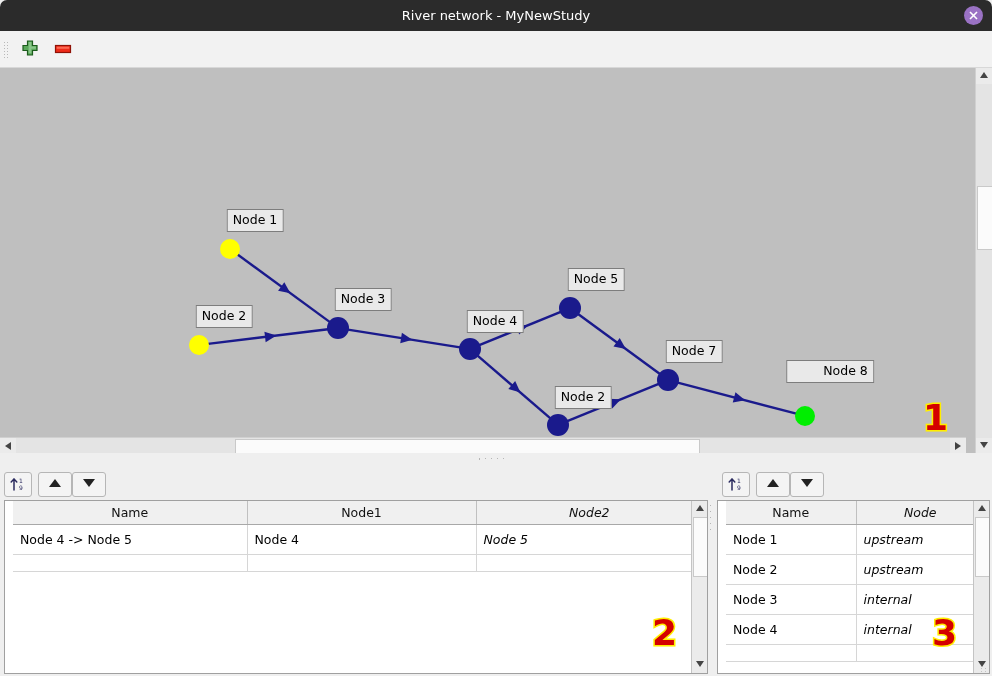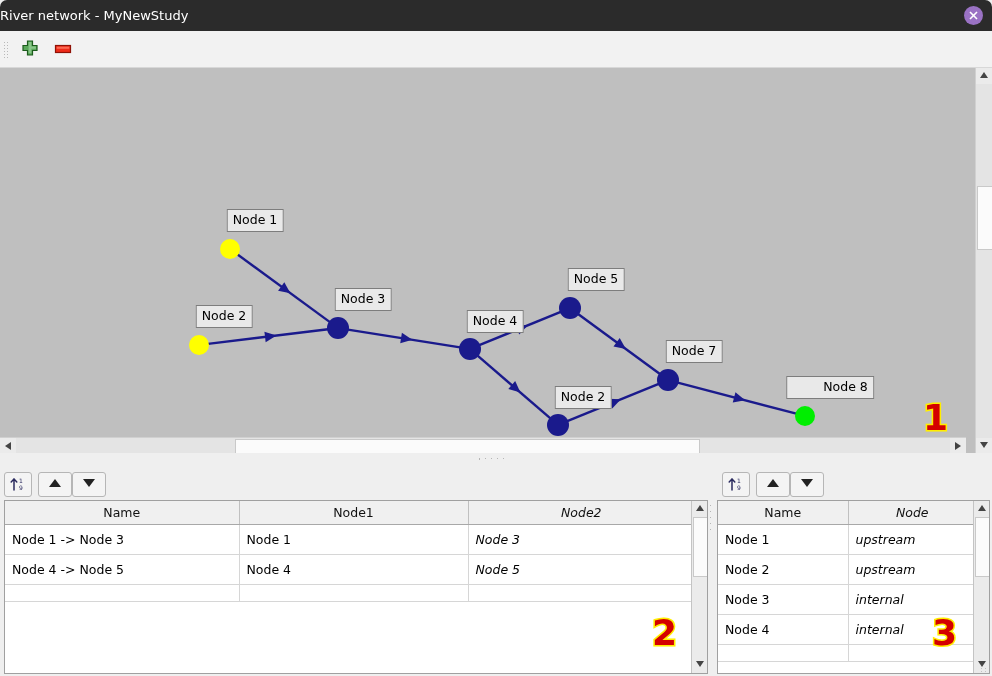--- a/index.html
+++ b/index.html
@@ -21,21 +21,21 @@
     position: absolute; left: 0; top: 0;
     width: 992px; height: 31px;
     background: #2b2b2b;
     border-top-left-radius: 7px;
     border-top-right-radius: 7px;
   }
   .titlebar-text {
     position: absolute; left: 0; top: 0;
     width: 992px; height: 31px;
     line-height: 31px;
-    text-align: left;
+    text-align: center;
     color: #ffffff;
     font-size: 13px;
   }
   .close-btn {
     position: absolute; right: 9px; top: 6px;
     width: 19px; height: 19px;
     border-radius: 50%;
     background: #9a72c4;
     cursor: pointer;
   }
@@ -188,20 +188,21 @@
     overflow: hidden;
   }
   .pane-left  .table-box { top: 33px; height: 172px; }
   .pane-right .table-box { top: 33px; height: 172px; }
 
   table.grid {
     border-collapse: collapse;
     table-layout: fixed;
     width: 100%;
     font-size: 12.5px;
+    margin-left: 8px;
   }
   table.grid th {
     background: #f0f0f0;
     border-right: 1px solid #c0c0c0;
     border-bottom: 1px solid #a8a8a8;
     font-weight: normal;
     color: #111;
     height: 23px;
     text-align: center;
     padding: 0;
@@ -313,21 +314,21 @@
           <circle cx="805" cy="348" r="10" fill="#00ee00"></circle>
         </svg>
       <div id="node-labels">
           <div class="node-label" style="left: 255px; top: 141px;">Node 1</div>
           <div class="node-label" style="left: 224px; top: 237px;">Node 2</div>
           <div class="node-label" style="left: 363px; top: 220px;">Node 3</div>
           <div class="node-label" style="left: 495px; top: 242px;">Node 4</div>
           <div class="node-label" style="left: 596px; top: 200px;">Node 5</div>
           <div class="node-label" style="left: 583px; top: 318px;">Node 2</div>
           <div class="node-label" style="left: 694px; top: 272px; text-align: right;">Node 7</div>
-          <div class="node-label" style="left: 830px; top: 308px; padding-left: 36px;">Node 8</div>
+          <div class="node-label" style="left: 830px; top: 292px; padding-left: 36px;">Node 8</div>
         </div>
       <div class="annot" style="right:18px; bottom:18px;">1</div>
     </div>
 
     <div class="sb-v">
       <div class="sb-track-v" style="top:16px; bottom:16px;"></div>
       <div class="sb-btn" style="top:0;">
         <svg width="8" height="6" viewBox="0 0 8 6">
             <path d="M4 0 L8 6 L0 6 Z" fill="#444"></path>
           </svg>
@@ -396,25 +397,20 @@
             <col style="width: 226px;">
           </colgroup>
           <thead>
             <tr>
               <th>Name</th>
               <th>Node1</th>
               <th>Node2</th>
             </tr>
           </thead>
           <tbody>
-            <tr>
-              <td>Node 1 -&gt; Node 3</td>
-              <td>Node 1</td>
-              <td>Node 3</td>
-            </tr>
             <tr>
               <td>Node 4 -&gt; Node 5</td>
               <td>Node 4</td>
               <td>Node 5</td>
             </tr>
             <tr>
               <td style="height: 16px;">&nbsp;</td>
               <td style="height: 16px;">&nbsp;</td>
               <td style="height: 16px;">&nbsp;</td>
             </tr>

